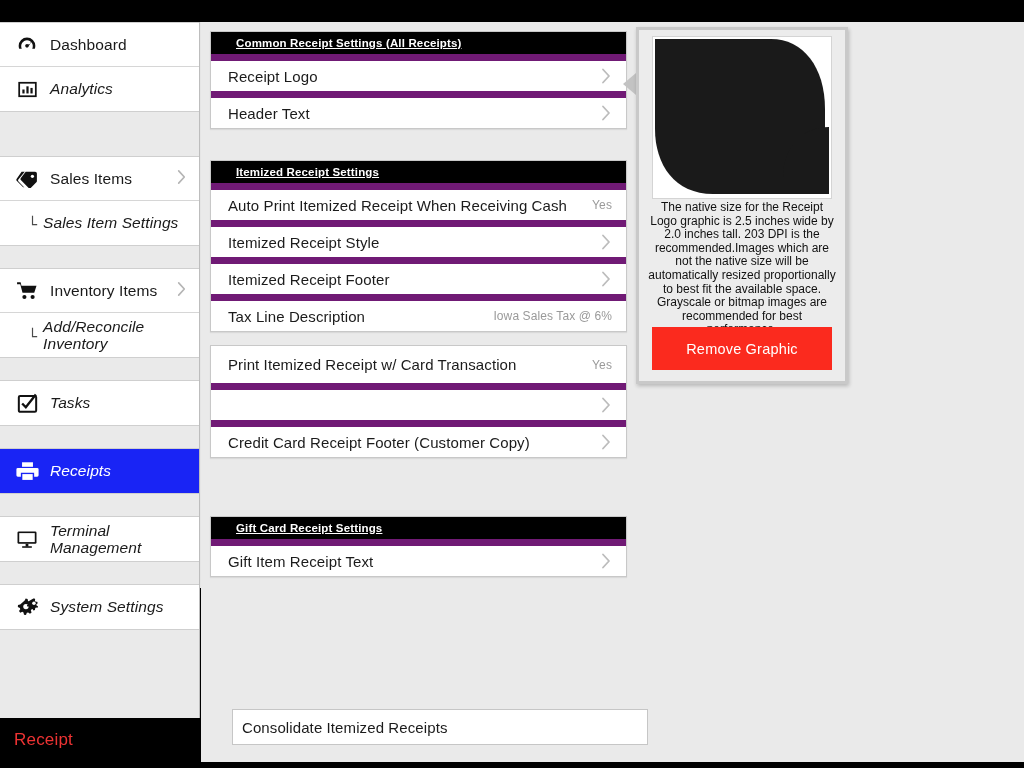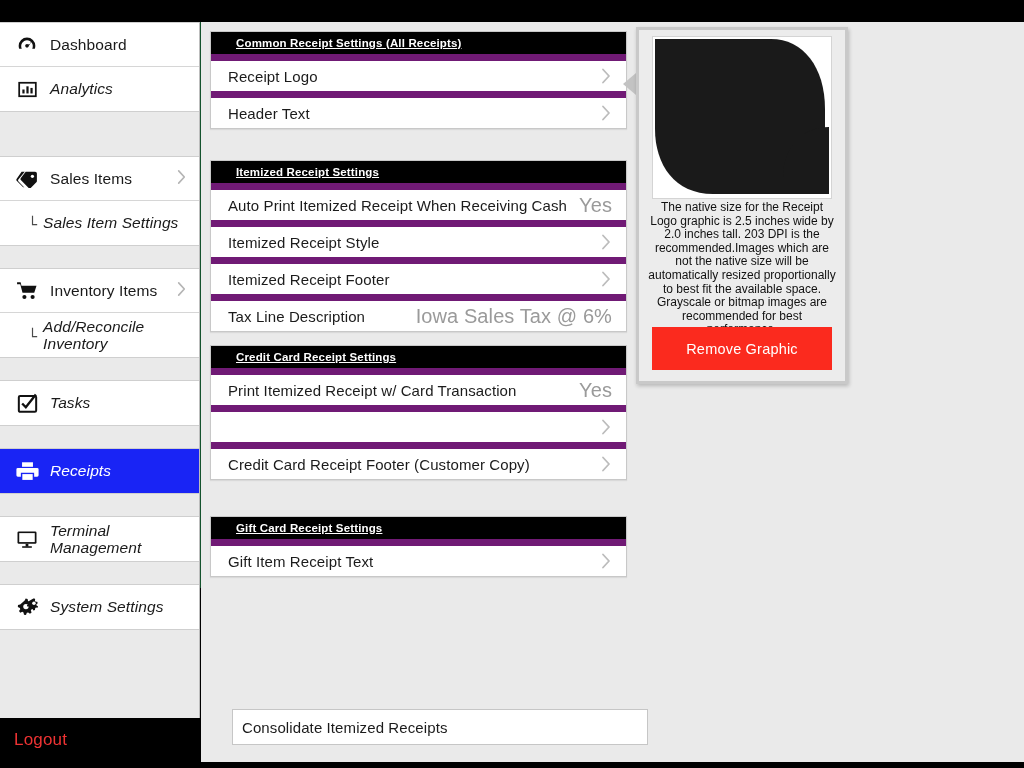--- a/index.html
+++ b/index.html
@@ -6,21 +6,21 @@
   * { box-sizing: border-box; margin: 0; padding: 0; }
   html, body {
     width: 1024px; height: 768px;
     background: #000;
     font-family: "Liberation Sans", sans-serif;
     overflow: hidden;
   }
   #app {
     position: relative;
     width: 1024px; height: 588px;
-    background: #14532d;
+    background: #e5e5e5;
   }
 
   
   .statusbar-top {
     position: absolute; left: 0; top: 0;
     width: 1024px; height: 22px;
     background: #000;
   }
   .statusbar-bottom {
     position: absolute; left: 0; top: 762px;
@@ -127,21 +127,21 @@
     background: #fff;
   }
   .row:first-of-type { border-top: none; }
   .row-label {
     font-size: 15px;
     color: #1b1b1b;
     letter-spacing: .1px;
   }
   .row-value {
     margin-left: auto;
-    font-size: 20px;
+    font-size: 12px;
     color: #9a9a9a;
     letter-spacing: .1px;
   }
   .row-chevron {
     margin-left: auto;
     color: #b8b8b8;
     display: flex; align-items: center;
   }
 
   
@@ -335,21 +335,21 @@
                 <circle cx="10.7" cy="11.5" r="3.2" fill="#fff"></circle>
                 <path fill="currentColor" d="M18.6 2.5l1.9-.9 1.3 1-.3 2 .8 1.1 2-.1.6 1.8-1.6 1.3.1 1.4 1.8.9-.5 1.8-2-.1-1 1-.1 2-1.9.4-1-1.8-1.4-.2-1.3 1.5-1.6-1 .6-2-.7-1.2-2 .1-.4-1.9 1.8-.9.2-1.4-1.5-1.3z"></path>
                 <circle cx="20.3" cy="7.4" r="2.1" fill="#fff"></circle>
               </svg>
             </span>
             <span class="nav-label">System Settings</span>
           </div>
         </div>
       </div>
     <div class="logout-bar">
-      <span class="logout-label">Logout</span>
+      <span class="logout-label">Receipt</span>
     </div>
   </nav>
 
   <main class="content">
     <div id="sections-host">
         <section class="section" style="top:9px">
           <div class="section-header">Common Receipt Settings (All Receipts)</div>
           <div class="row">
             <span class="row-label">Receipt Logo</span>
             <span class="row-chevron">
@@ -388,21 +388,20 @@
                 <path d="M2 1.5L8 8l-6 6.5" fill="none" stroke="#bcbcbc" stroke-width="1.8" stroke-linecap="round" stroke-linejoin="round"></path>
               </svg>
             </span>
           </div>
           <div class="row">
             <span class="row-label">Tax Line Description</span>
             <span class="row-value">Iowa Sales Tax @ 6%</span>
           </div>
         </section>
         <section class="section" style="top:323px">
-          <div class="section-header">Credit Card Receipt Settings</div>
           <div class="row">
             <span class="row-label">Print Itemized Receipt w/ Card Transaction</span>
             <span class="row-value">Yes</span>
           </div>
           <div class="row">
             <span class="row-chevron">
               <svg width="12" height="16" viewBox="0 0 10 16">
                 <path d="M2 1.5L8 8l-6 6.5" fill="none" stroke="#bcbcbc" stroke-width="1.8" stroke-linecap="round" stroke-linejoin="round"></path>
               </svg>
             </span>

